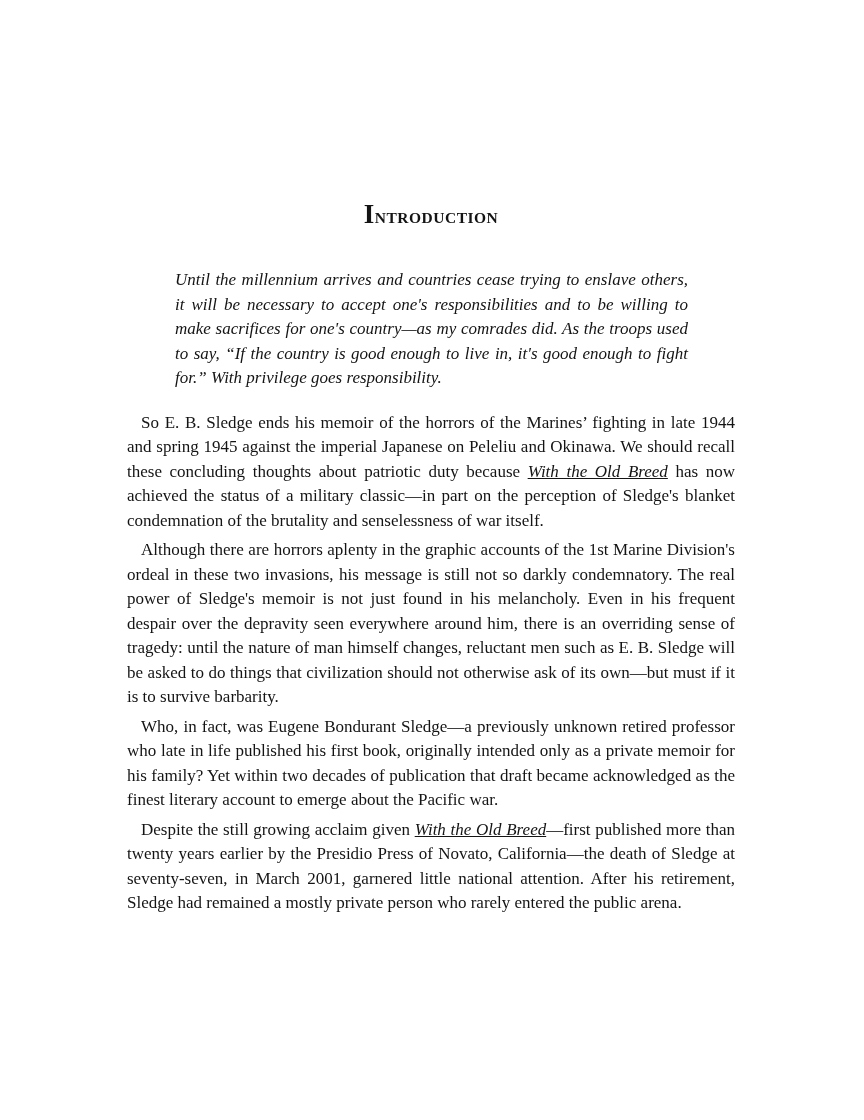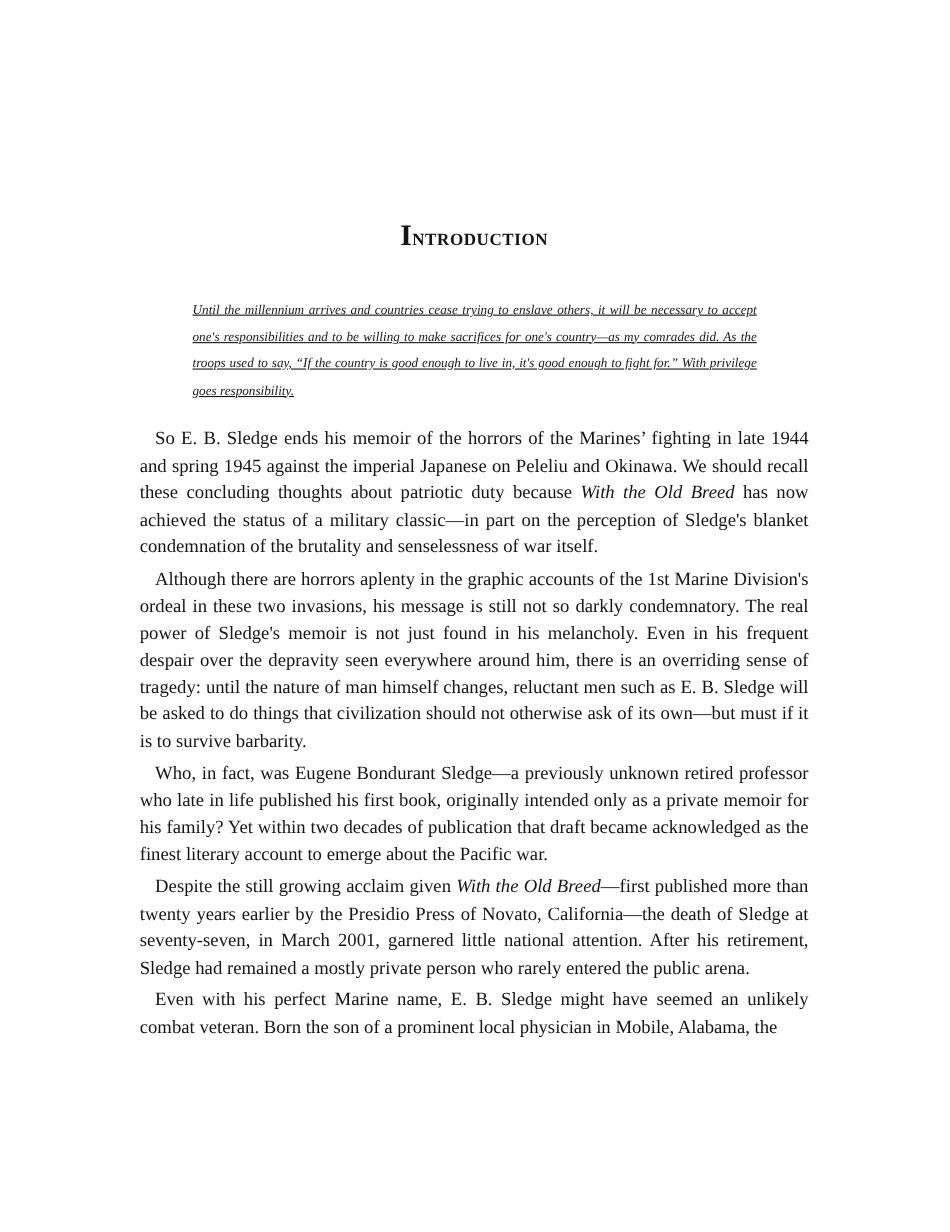--- a/index.html
+++ b/index.html
@@ -39,39 +39,39 @@
     margin: 20px 0 0 0;
     text-align: center;
     font-size: 24px;
     font-weight: 700;
     line-height: 30px;
     color: #141414;
   }
   .epigraph {
     margin: 34px 47px 0 48px;
     font-style: italic;
-    font-size: 12px;
+    font-size: 17px;
     line-height: 24.5px;
     text-align: justify;
     color: #141414;
-    text-decoration: underline;
   }
   .body-para {
     margin: 5px 0 0 0;
     font-size: 17px;
     line-height: 24.5px;
     text-align: justify;
     text-indent: 14px;
     color: #141414;
   }
   .body-para.first {
     margin-top: 20px;
   }
   .body-para em, .epigraph em {
     font-style: italic;
+    text-decoration: underline;
   }
 </style>
 </head>
 <body>
 
 <div class="page">
   <div class="content">
 
     <h1 class="chapter-heading"><span class="initial">I</span><span class="smallcaps">NTRODUCTION</span></h1>
 
@@ -79,16 +79,15 @@
     <blockquote class="epigraph">Until the millennium arrives and countries cease trying to enslave others, it will be necessary to accept one's responsibilities and to be willing to make sacrifices for one's country—as my comrades did. As the troops used to say, “If the country is good enough to live in, it's good enough to fight for.” With privilege goes responsibility.</blockquote>
 
     <p class="body-para first"><span>So E. B. Sledge ends his memoir of the horrors of the Marines’ fighting in late 1944 and spring 1945 against the imperial Japanese on Peleliu and Okinawa. We should recall these concluding thoughts about patriotic duty because </span><em>With the Old Breed</em><span> has now achieved the status of a military classic—in part on the perception of Sledge's blanket condemnation of the brutality and senselessness of war itself.</span></p>
 
     <p class="body-para"><span>Although there are horrors aplenty in the graphic accounts of the 1st Marine Division's ordeal in these two invasions, his message is still not so darkly condemnatory. The real power of Sledge's memoir is not just found in his melancholy. Even in his frequent despair over the depravity seen everywhere around him, there is an overriding sense of tragedy: until the nature of man himself changes, reluctant men such as E. B. Sledge will be asked to do things that civilization should not otherwise ask of its own—but must if it is to survive barbarity.</span></p>
 
     <p class="body-para"><span>Who, in fact, was Eugene Bondurant Sledge—a previously unknown retired professor who late in life published his first book, originally intended only as a private memoir for his family? Yet within two decades of publication that draft became acknowledged as the finest literary account to emerge about the Pacific war.</span></p>
 
     <p class="body-para"><span>Despite the still growing acclaim given </span><em>With the Old Breed</em><span>—first published more than twenty years earlier by the Presidio Press of Novato, California—the death of Sledge at seventy-seven, in March 2001, garnered little national attention. After his retirement, Sledge had remained a mostly private person who rarely entered the public arena.</span></p>
 
-    <p class="body-para"><span>Even with his perfect Marine name, E. B. Sledge might have seemed an unlikely combat veteran. Born the son of a prominent local physician in Mobile, Alabama, the</span></p>
 
   </div>
 </div>
 
 </body></html>

